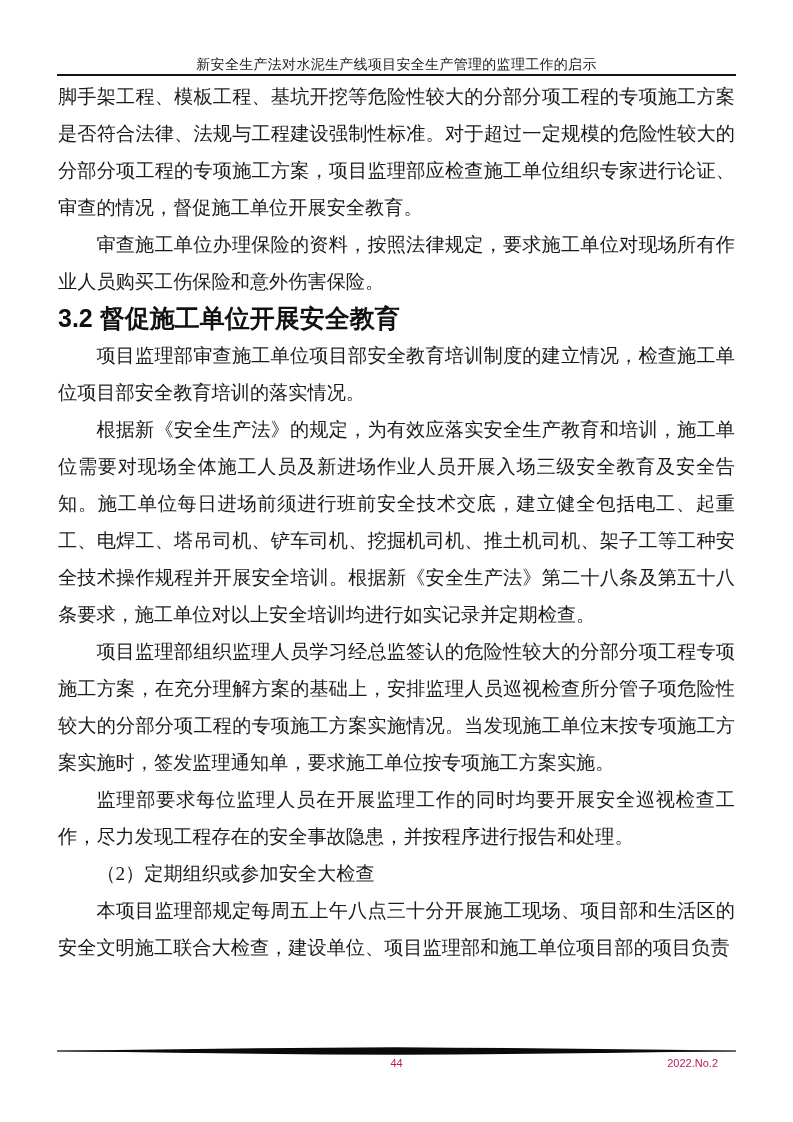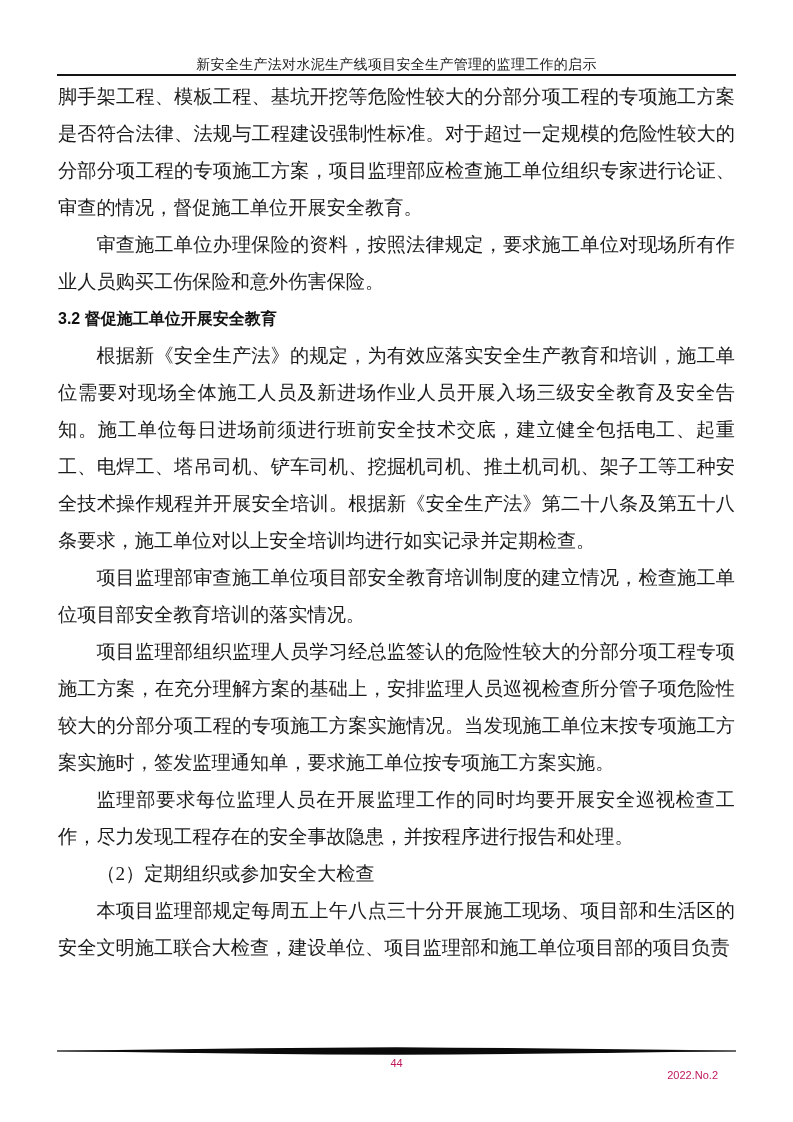--- a/index.html
+++ b/index.html
@@ -42,21 +42,21 @@
   .document-body p,
   .document-body h2 {
     margin: 0;
     padding: 0;
   }
   .p { text-indent: 2em; }
   .p-noindent { text-indent: 0; }
   .heading {
     font-family: "Liberation Sans", "DejaVu Sans", sans-serif;
     font-weight: bold;
-    font-size: 16px;
+    font-size: 25px;
     line-height: 37px;
     text-align: left;
     color: #111111;
   }
   
   .page-footer {
     position: absolute;
     left: 57px;
     right: 57px;
     top: 1046px;
@@ -76,38 +76,38 @@
   }
   .page-number {
     position: absolute;
     left: 0;
     right: 0;
     text-align: center;
   }
   .issue-number {
     position: absolute;
     right: 18px;
-    top: 12px;
+    top: 0;
   }
 </style>
 </head>
 <body>
 
 <div class="page">
 
   <div class="page-header">
     <div class="header-title">新安全生产法对水泥生产线项目安全生产管理的监理工作的启示</div>
   </div>
 
   <div class="document-body">
       <p class="p-noindent">脚手架工程、模板工程、基坑开挖等危险性较大的分部分项工程的专项施工方案是否符合法律、法规与工程建设强制性标准。对于超过一定规模的危险性较大的分部分项工程的专项施工方案，项目监理部应检查施工单位组织专家进行论证、审查的情况，督促施工单位开展安全教育。</p>
       <p class="p">审查施工单位办理保险的资料，按照法律规定，要求施工单位对现场所有作业人员购买工伤保险和意外伤害保险。</p>
       <h2 class="heading">3.2 督促施工单位开展安全教育</h2>
+      <p class="p">项目监理部审查施工单位项目部安全教育培训制度的建立情况，检查施工单位项目部安全教育培训的落实情况。</p>
       <p class="p">根据新《安全生产法》的规定，为有效应落实安全生产教育和培训，施工单位需要对现场全体施工人员及新进场作业人员开展入场三级安全教育及安全告知。施工单位每日进场前须进行班前安全技术交底，建立健全包括电工、起重工、电焊工、塔吊司机、铲车司机、挖掘机司机、推土机司机、架子工等工种安全技术操作规程并开展安全培训。根据新《安全生产法》第二十八条及第五十八条要求，施工单位对以上安全培训均进行如实记录并定期检查。</p>
-      <p class="p">项目监理部审查施工单位项目部安全教育培训制度的建立情况，检查施工单位项目部安全教育培训的落实情况。</p>
       <p class="p">项目监理部组织监理人员学习经总监签认的危险性较大的分部分项工程专项施工方案，在充分理解方案的基础上，安排监理人员巡视检查所分管子项危险性较大的分部分项工程的专项施工方案实施情况。当发现施工单位末按专项施工方案实施时，签发监理通知单，要求施工单位按专项施工方案实施。</p>
       <p class="p">监理部要求每位监理人员在开展监理工作的同时均要开展安全巡视检查工作，尽力发现工程存在的安全事故隐患，并按程序进行报告和处理。</p>
       <p class="p">（2）定期组织或参加安全大检查</p>
       <p class="p">本项目监理部规定每周五上午八点三十分开展施工现场、项目部和生活区的安全文明施工联合大检查，建设单位、项目监理部和施工单位项目部的项目负责</p>
     </div>
 
   <div class="page-footer">
     <svg class="footer-divider" viewBox="0 0 677 10" preserveAspectRatio="none" aria-hidden="true">
       <rect x="0" y="4.4" width="677" height="1.2" fill="#0a0a0a"></rect>
       <path d="M0,5 Q169,2.2 338,1.2 Q507,2.2 677,5 Q507,7.8 338,8.8 Q169,7.8 0,5 Z" fill="#0a0a0a"></path>

